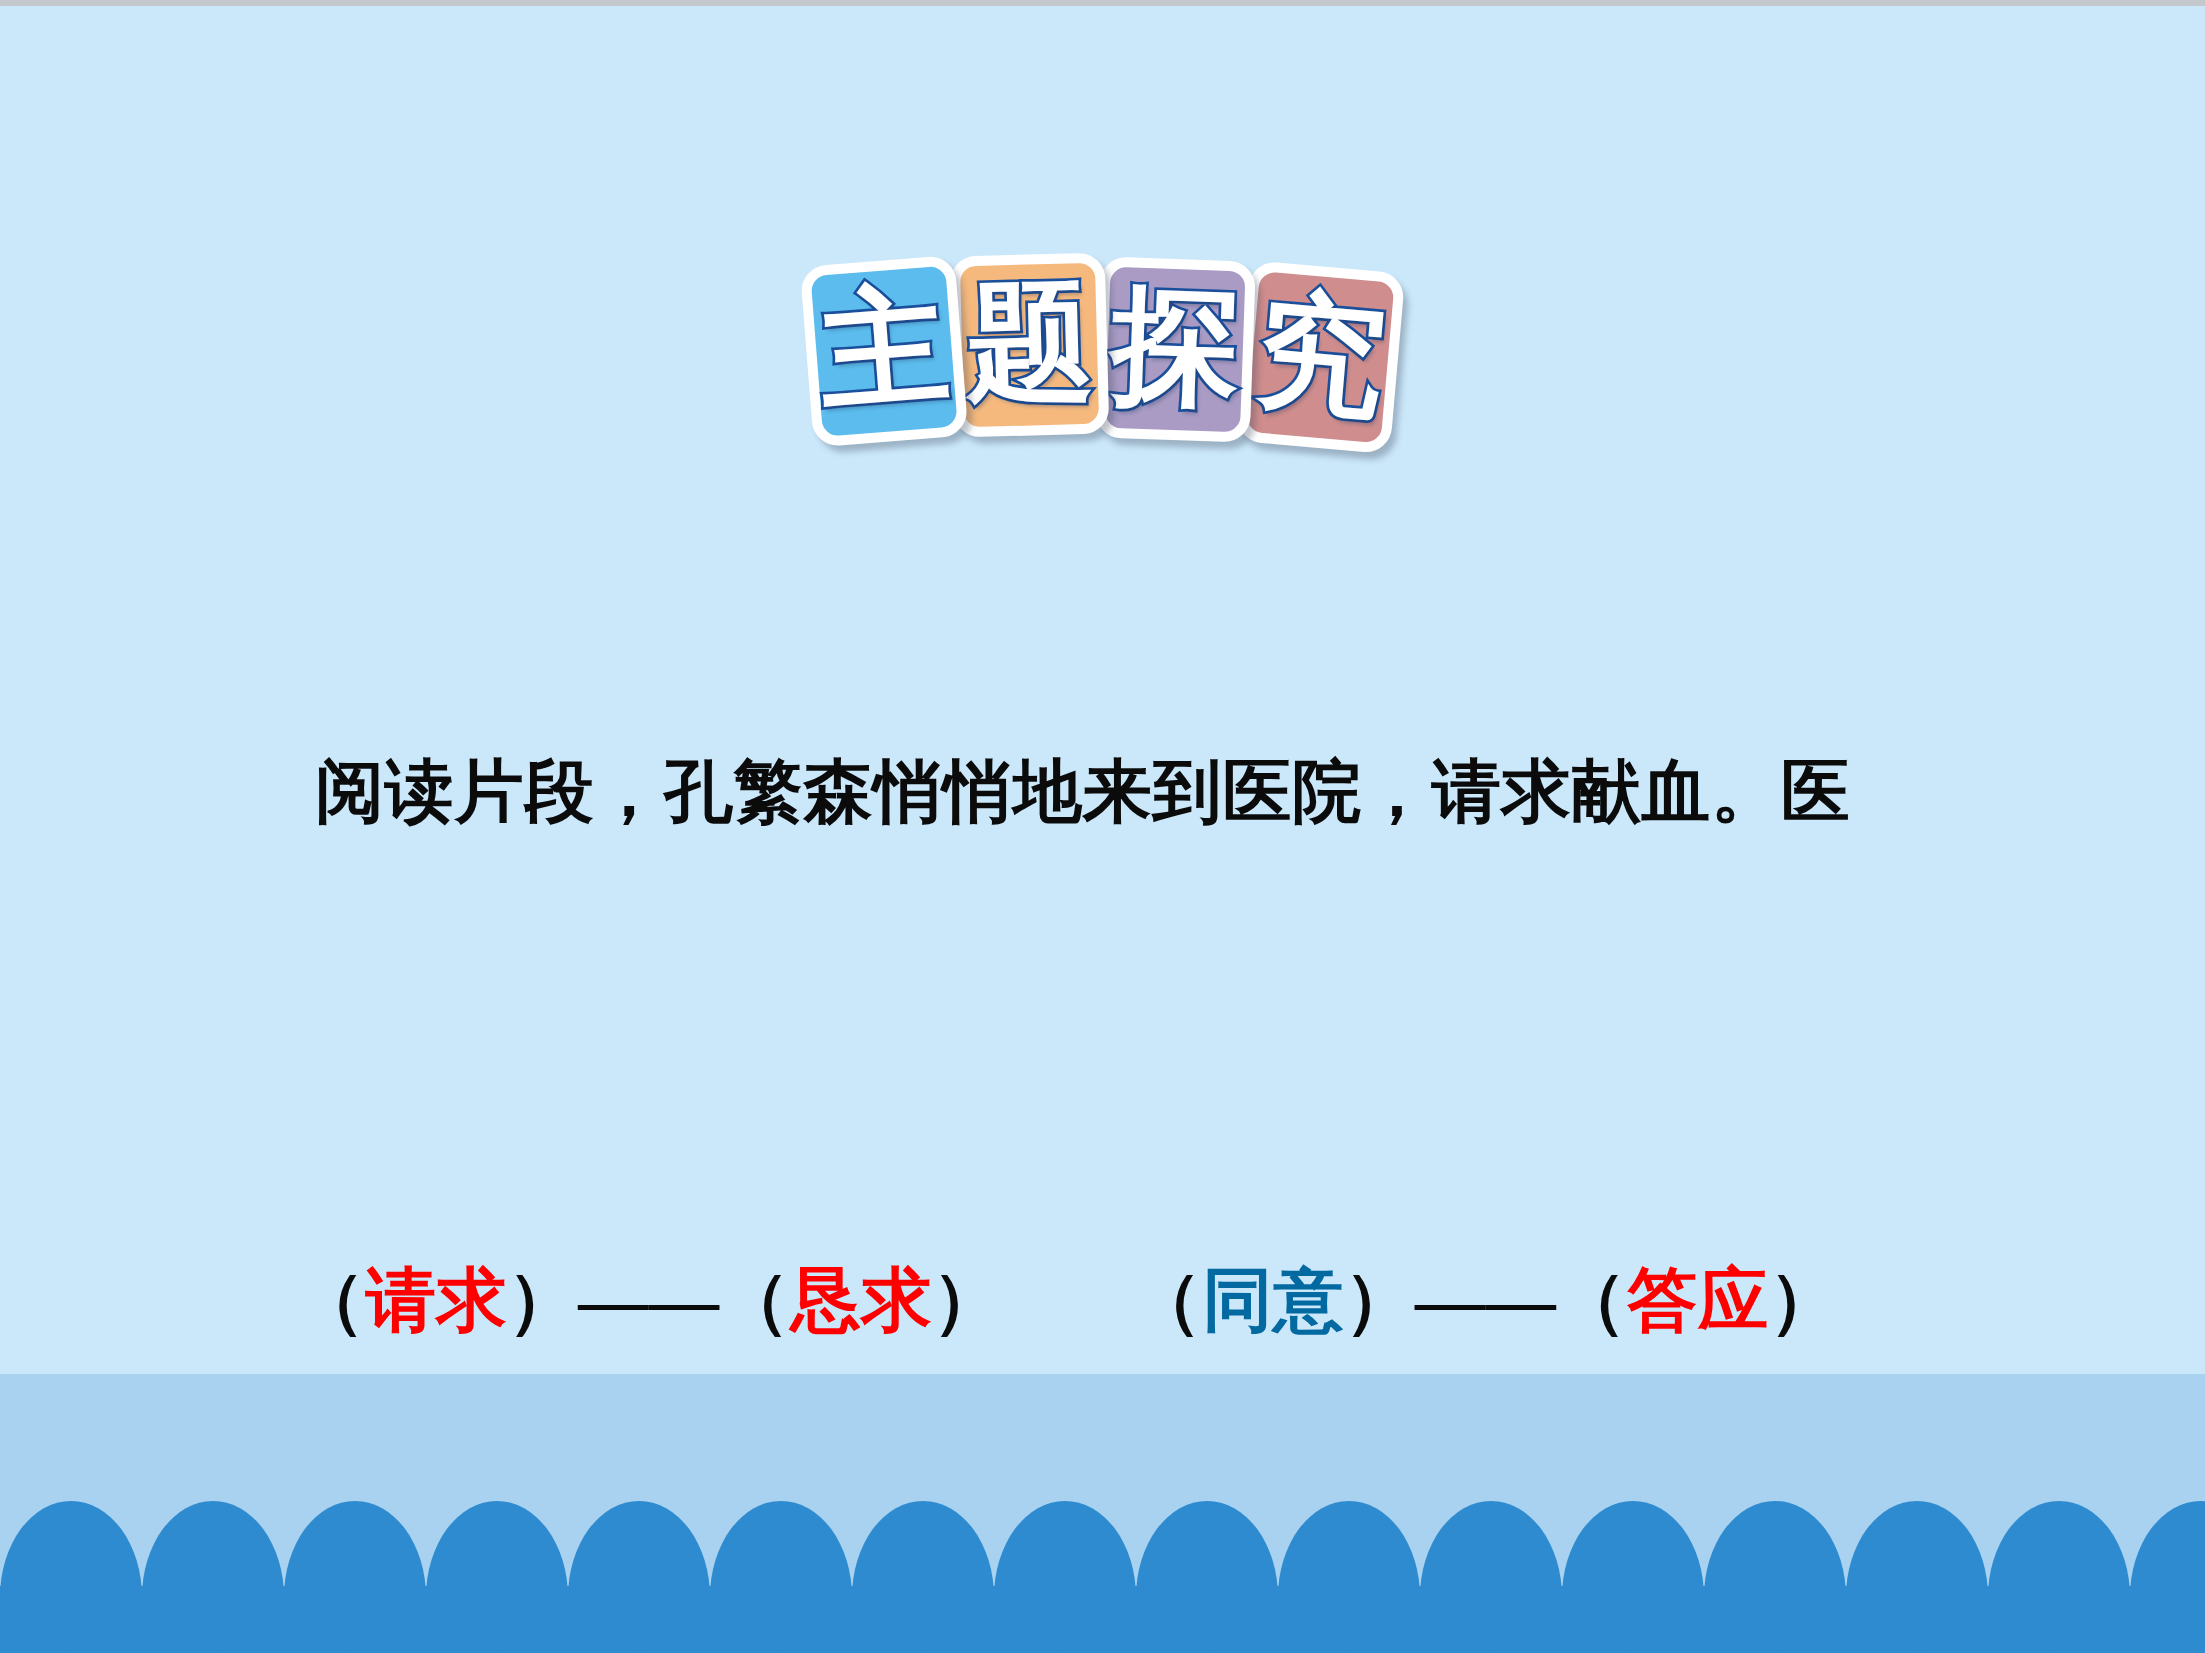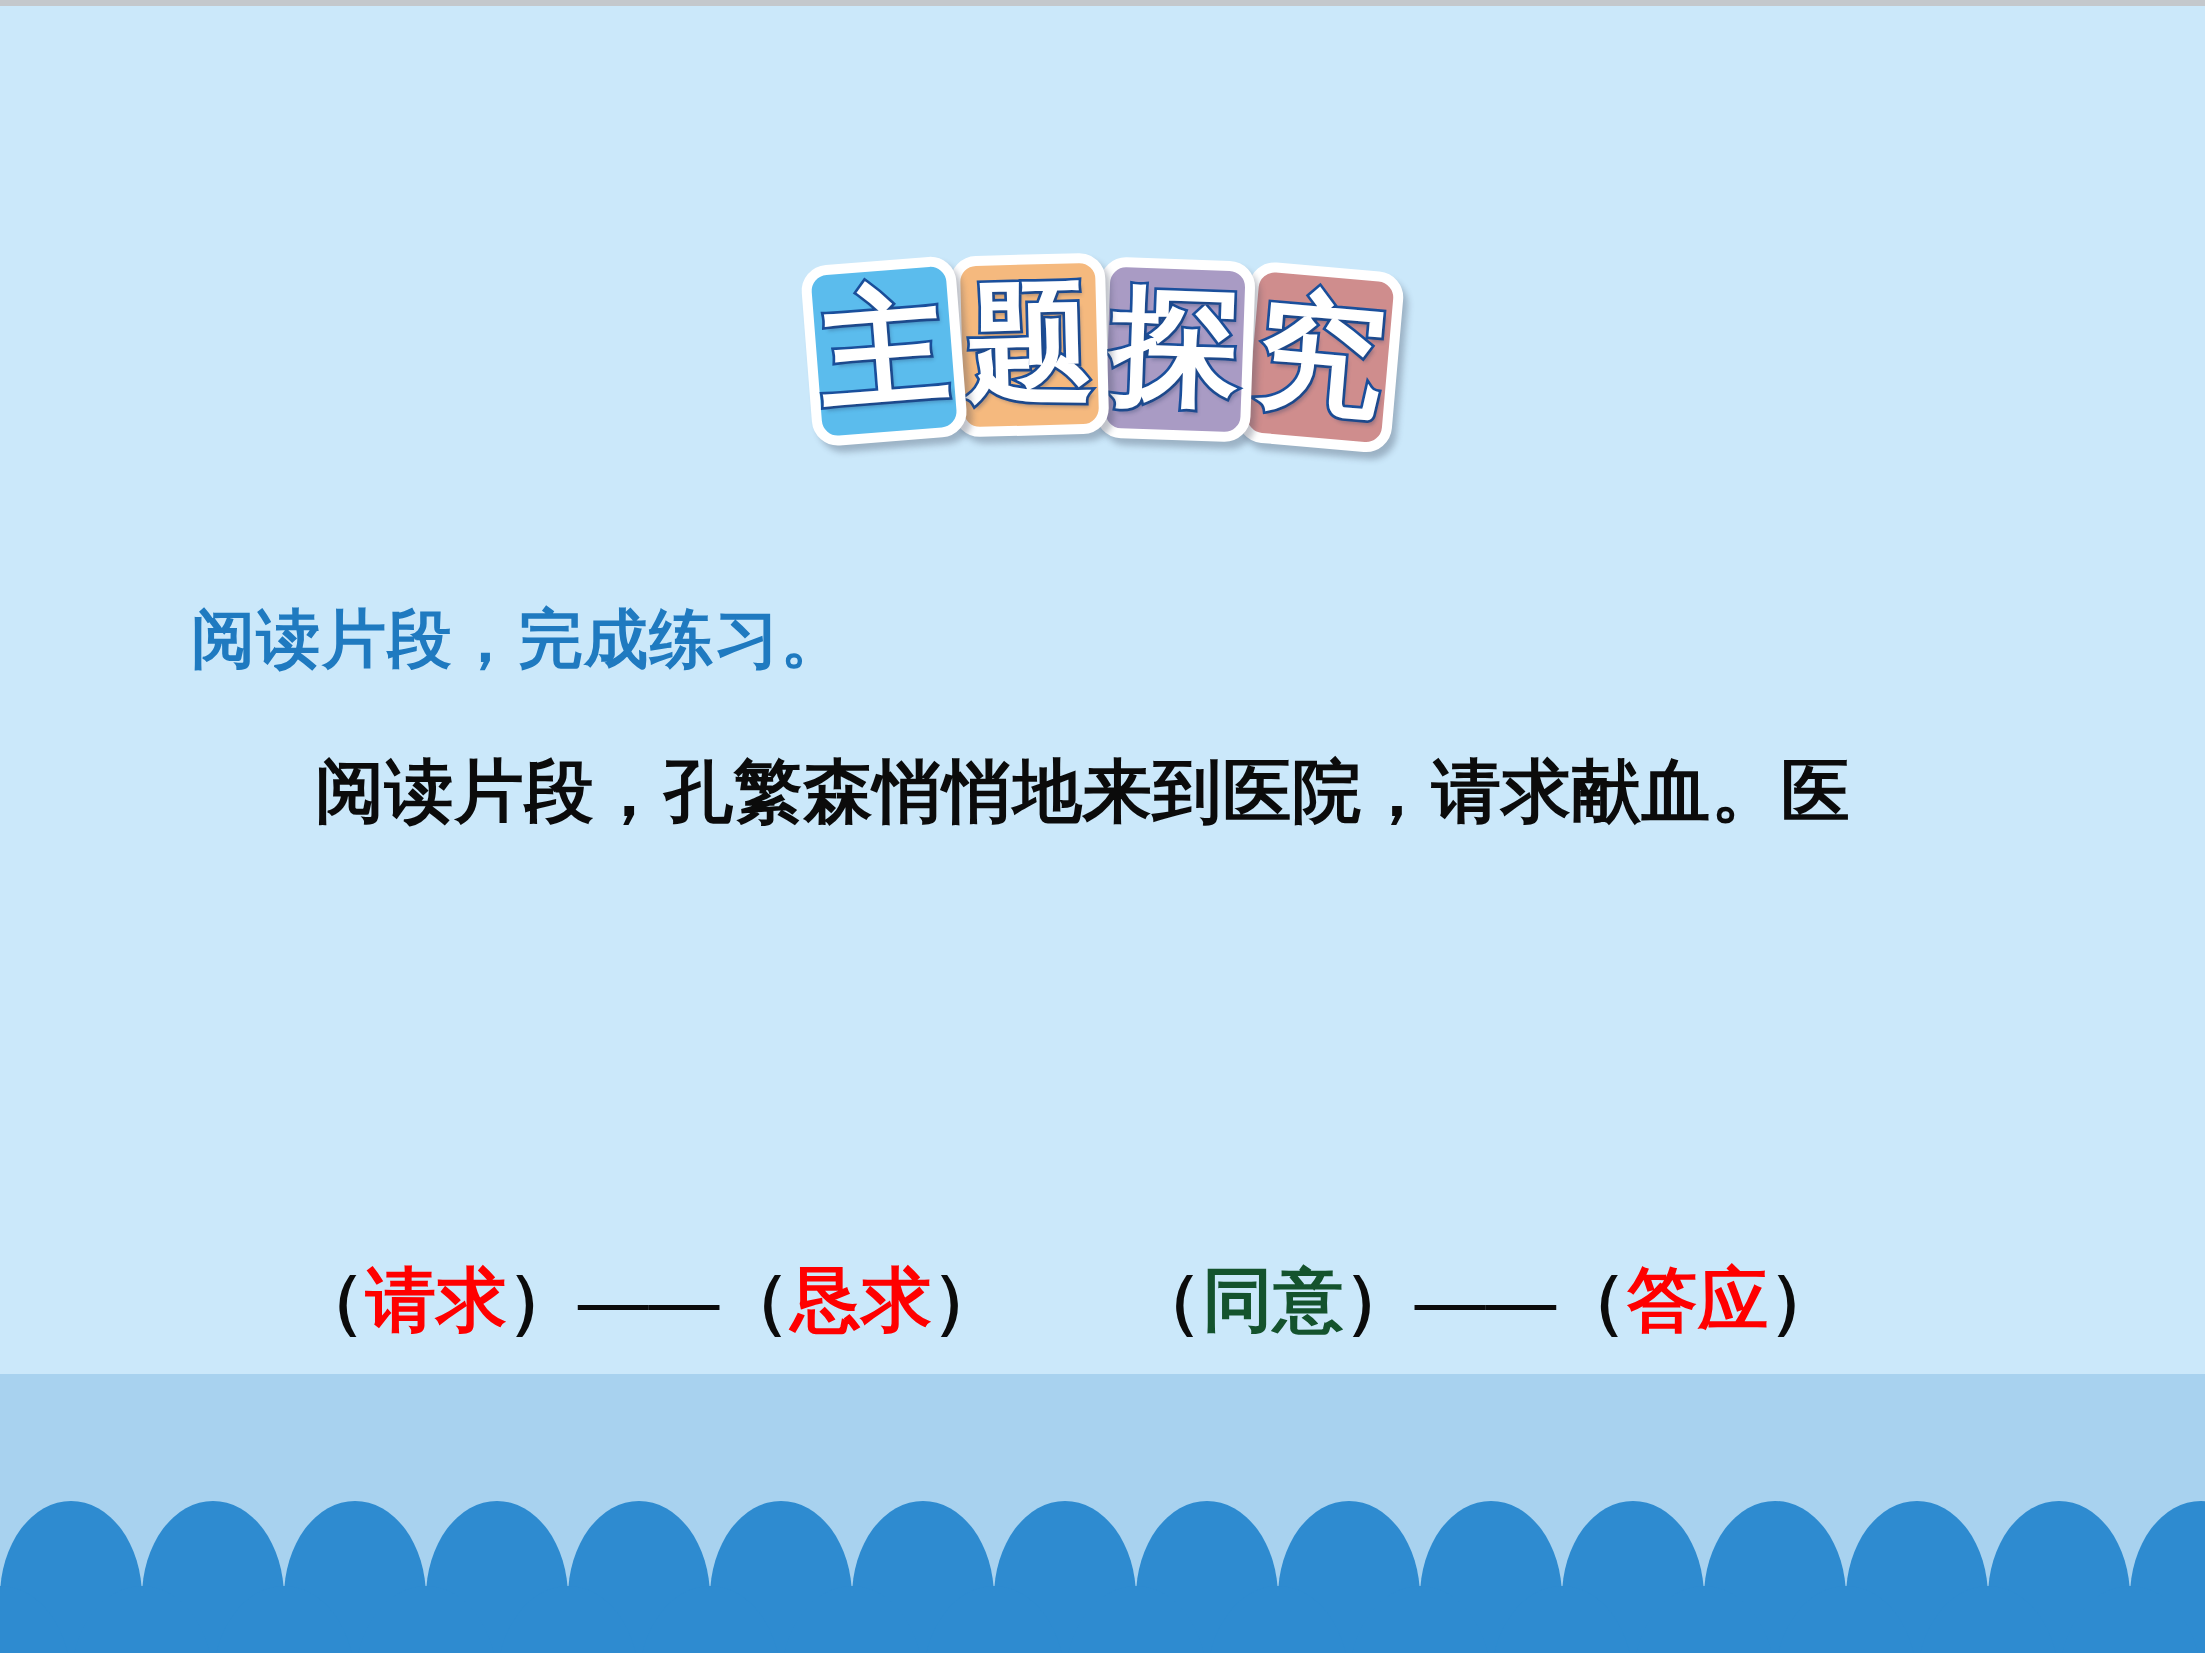--- a/index.html
+++ b/index.html
@@ -166,31 +166,30 @@
       <span class="glyph">题</span>
     </div>
     <div class="tile tile-3" style="background: rgb(169, 155, 196);">
       <span class="glyph">探</span>
     </div>
     <div class="tile tile-4" style="background: rgb(207, 141, 141);">
       <span class="glyph">究</span>
     </div>
   </div>
 
-  <div id="prompt-heading" style="color: rgb(31, 122, 192);">阅读片段，完成练习。</div>
 
   <div id="passage">
     <div class="pline"><span class="indent"></span><span>阅读片段，孔繁森悄悄地来到医院，请求献血。医</span></div>
   </div>
 
 
   <div id="answer-line">
     <span><span>（</span><span class="ans" style="color: rgb(255, 0, 0);">请求</span><span>）</span><span>——</span><span>（</span><span class="ans" style="color: rgb(255, 0, 0);">恳求</span><span>）</span></span>
     <span class="gap"></span>
-    <span><span>（</span><span class="ans" style="color: #14532d;">同意</span><span>）</span><span>——</span><span>（</span><span class="ans" style="color: rgb(255, 0, 0);">答应</span><span>）</span></span>
+    <span><span>（</span><span class="ans" style="color: #0369a1;">同意</span><span>）</span><span>——</span><span>（</span><span class="ans" style="color: rgb(255, 0, 0);">答应</span><span>）</span></span>
   </div>
 
   <div id="footer-band" style="background: rgb(168, 210, 239);">
     <div class="arch-row arch-row-1">
         <div class="arch" style="background: rgb(46, 139, 208);"></div>
         <div class="arch" style="background: rgb(46, 139, 208);"></div>
         <div class="arch" style="background: rgb(46, 139, 208);"></div>
         <div class="arch" style="background: rgb(46, 139, 208);"></div>
         <div class="arch" style="background: rgb(46, 139, 208);"></div>
         <div class="arch" style="background: rgb(46, 139, 208);"></div>

